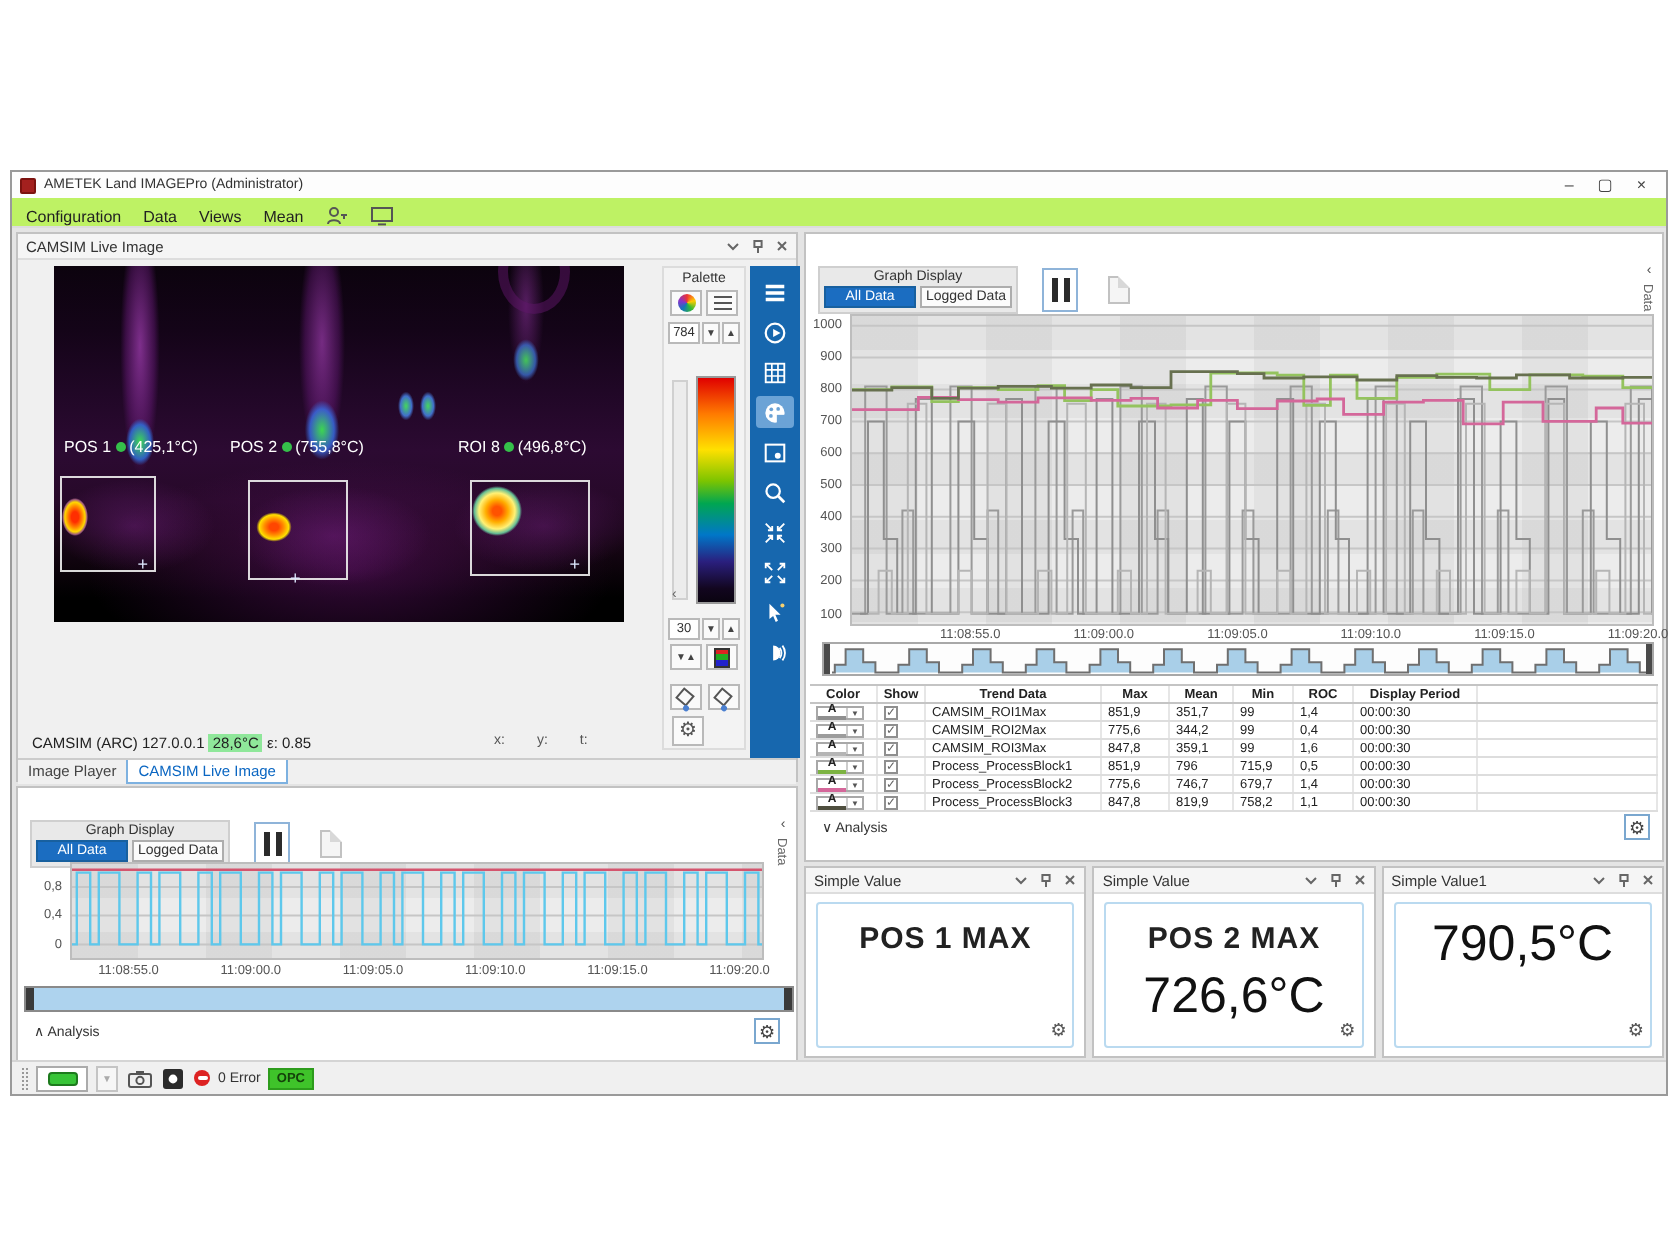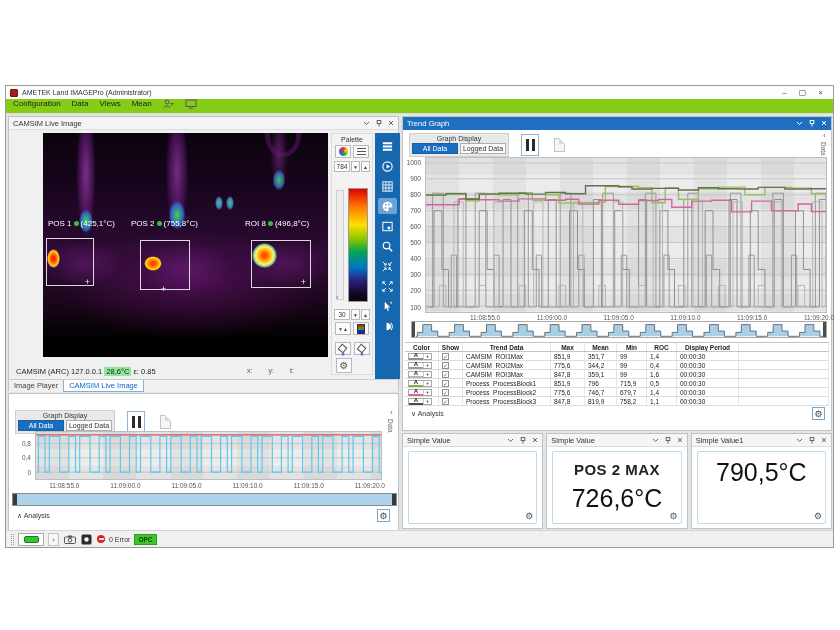--- a/index.html
+++ b/index.html
@@ -4,35 +4,35 @@
 <style>
 *{margin:0;padding:0;box-sizing:border-box}
 html,body{width:840px;height:630px;background:#fff;overflow:hidden}
 body{font-family:"Liberation Sans","DejaVu Sans",sans-serif;color:#222;position:relative}
 .win{position:absolute;left:5px;top:85px;width:829px;height:463px;background:#e4e4e4;border:1px solid #9a9a9a}
 
 .titlebar{height:13px;background:#fdfdfd;display:flex;align-items:center;padding:0 4px}
 .app-ico{width:8px;height:8px;background:#a4201e;border:1px solid #7c120f;border-radius:1px;margin-right:4px;flex:none}
 .title{font-size:7px;color:#333;white-space:nowrap}
 .winbtns{margin-left:auto;display:flex;gap:12px;font-size:8px;color:#444;padding-right:6px;line-height:13px}
-.menubar{height:15px;background:#84cc16;border-bottom:1px solid #dcdcdc;display:flex;align-items:flex-start;gap:11px;padding:0 7px;font-size:8px;color:#222}
+.menubar{height:15px;background:#bef264;border-bottom:1px solid #dcdcdc;display:flex;align-items:flex-end;gap:11px;padding:0 7px;font-size:8px;color:#222}
 .menubar svg{display:block}
 .main{position:absolute;top:28px;left:0;right:0;bottom:17px}
 
 .panel{position:absolute;background:#fff;border:1px solid #c2c2c2}
 .phead{height:13px;background:#f5f5f5;border-bottom:1px solid #ddd;display:flex;align-items:center;padding:0 4px;font-size:7.5px;color:#333}
 .phead .hic{margin-left:auto;display:flex;gap:6px;align-items:center}
 .phead.blue{background:#1d6fc0;color:#fff;border-bottom:1px solid #1d6fc0}
 .hic svg{display:block}
 #p-camsim{left:2px;top:2px;width:391px;height:275px;background:#f0f0f0}
 #p-trend2{left:2px;top:279px;width:391px;height:138px}
 #p-trend{left:396px;top:2px;width:430px;height:315px}
 #sv-row{position:absolute;left:396px;top:319px;width:430px;height:96px;display:flex;gap:3px}
 
-.thermal{position:absolute;left:34px;top:16px;width:285px;height:224px;background:#000;overflow:hidden;
+.thermal{position:absolute;left:18px;top:16px;width:285px;height:178px;background:#000;overflow:hidden;
 background-image:
 radial-gradient(9px 15px at 43px 88px,rgba(60,230,80,.95),rgba(45,115,225,.8) 58%,rgba(45,115,225,0) 78%),
 radial-gradient(11px 19px at 134px 82px,rgba(60,225,80,.95),rgba(55,110,230,.8) 55%,rgba(55,110,230,0) 78%),
 radial-gradient(8px 13px at 236px 47px,rgba(70,215,90,.9),rgba(60,120,220,.7) 58%,rgba(60,120,220,0) 80%),
 radial-gradient(5px 9px at 176px 70px,rgba(70,225,95,.95),rgba(70,130,230,.85) 55%,rgba(70,130,230,0) 80%),
 radial-gradient(5px 9px at 187px 70px,rgba(70,225,95,.95),rgba(70,130,230,.85) 55%,rgba(70,130,230,0) 80%),
 radial-gradient(12px 78px at 43px 40px,rgba(195,75,215,.6),rgba(120,30,140,.38) 60%,rgba(120,30,140,0) 82%),
 radial-gradient(14px 72px at 134px 38px,rgba(195,75,215,.55),rgba(120,30,140,.36) 60%,rgba(120,30,140,0) 82%),
 radial-gradient(11px 48px at 236px 20px,rgba(170,60,190,.45),rgba(170,60,190,0) 82%),
 radial-gradient(52px 30px at 40px 130px,rgba(155,45,175,.32),rgba(155,45,175,0) 78%),
@@ -360,41 +360,20 @@
         <span>t:</span>
       </div>
 
       <div class="tabs">
         <span class="tab">Image Player</span>
         <span class="tab active">CAMSIM Live Image</span>
       </div>
     </div>
 
     <div class="panel" id="p-trend">
-      <div class="phead blue">
-        <span>Trend Graph</span>
-        <span class="hic">
-          <span>
-              <svg width="7" height="5" viewBox="0 0 7 5">
-                <path d="M1 1 L3.5 3.5 L6 1" fill="none" stroke="#fff" stroke-width="1"></path>
-              </svg>
-            </span>
-          <span>
-              <svg width="6" height="7" viewBox="0 0 6 7">
-                <rect x="1.2" y="0.5" width="3.6" height="3" fill="none" stroke="#fff" stroke-width="1"></rect>
-                <path d="M3 3.5 V6.5" stroke="#fff" stroke-width="1"></path>
-              </svg>
-            </span>
-          <span>
-              <svg width="6" height="6" viewBox="0 0 6 6">
-                <path d="M1 1 L5 5 M5 1 L1 5" stroke="#fff" stroke-width="1"></path>
-              </svg>
-            </span>
-        </span>
-      </div>
 
       <div class="gdgroup">
         <div class="gdlabel">Graph Display</div>
         <div class="gdbtns">
           <span class="btn-all">All Data</span>
           <span class="btn-logged">Logged Data</span>
         </div>
       </div>
       <span class="pausebtn">
           <i></i>
@@ -654,20 +633,21 @@
                 </svg>
               </span>
             <span>
                 <svg width="6" height="6" viewBox="0 0 6 6">
                   <path d="M1 1 L5 5 M5 1 L1 5" stroke="#666" stroke-width="1"></path>
                 </svg>
               </span>
           </span>
         </div>
         <div class="svbox">
+          <div class="svlabel">POS 1 MAX</div>
           <span class="svgear">⚙</span>
         </div>
       </div>
       <div class="sv">
         <div class="phead">
           <span>Simple Value</span>
           <span class="hic">
             <span>
                 <svg width="7" height="5" viewBox="0 0 7 5">
                   <path d="M1 1 L3.5 3.5 L6 1" fill="none" stroke="#666" stroke-width="1"></path>

